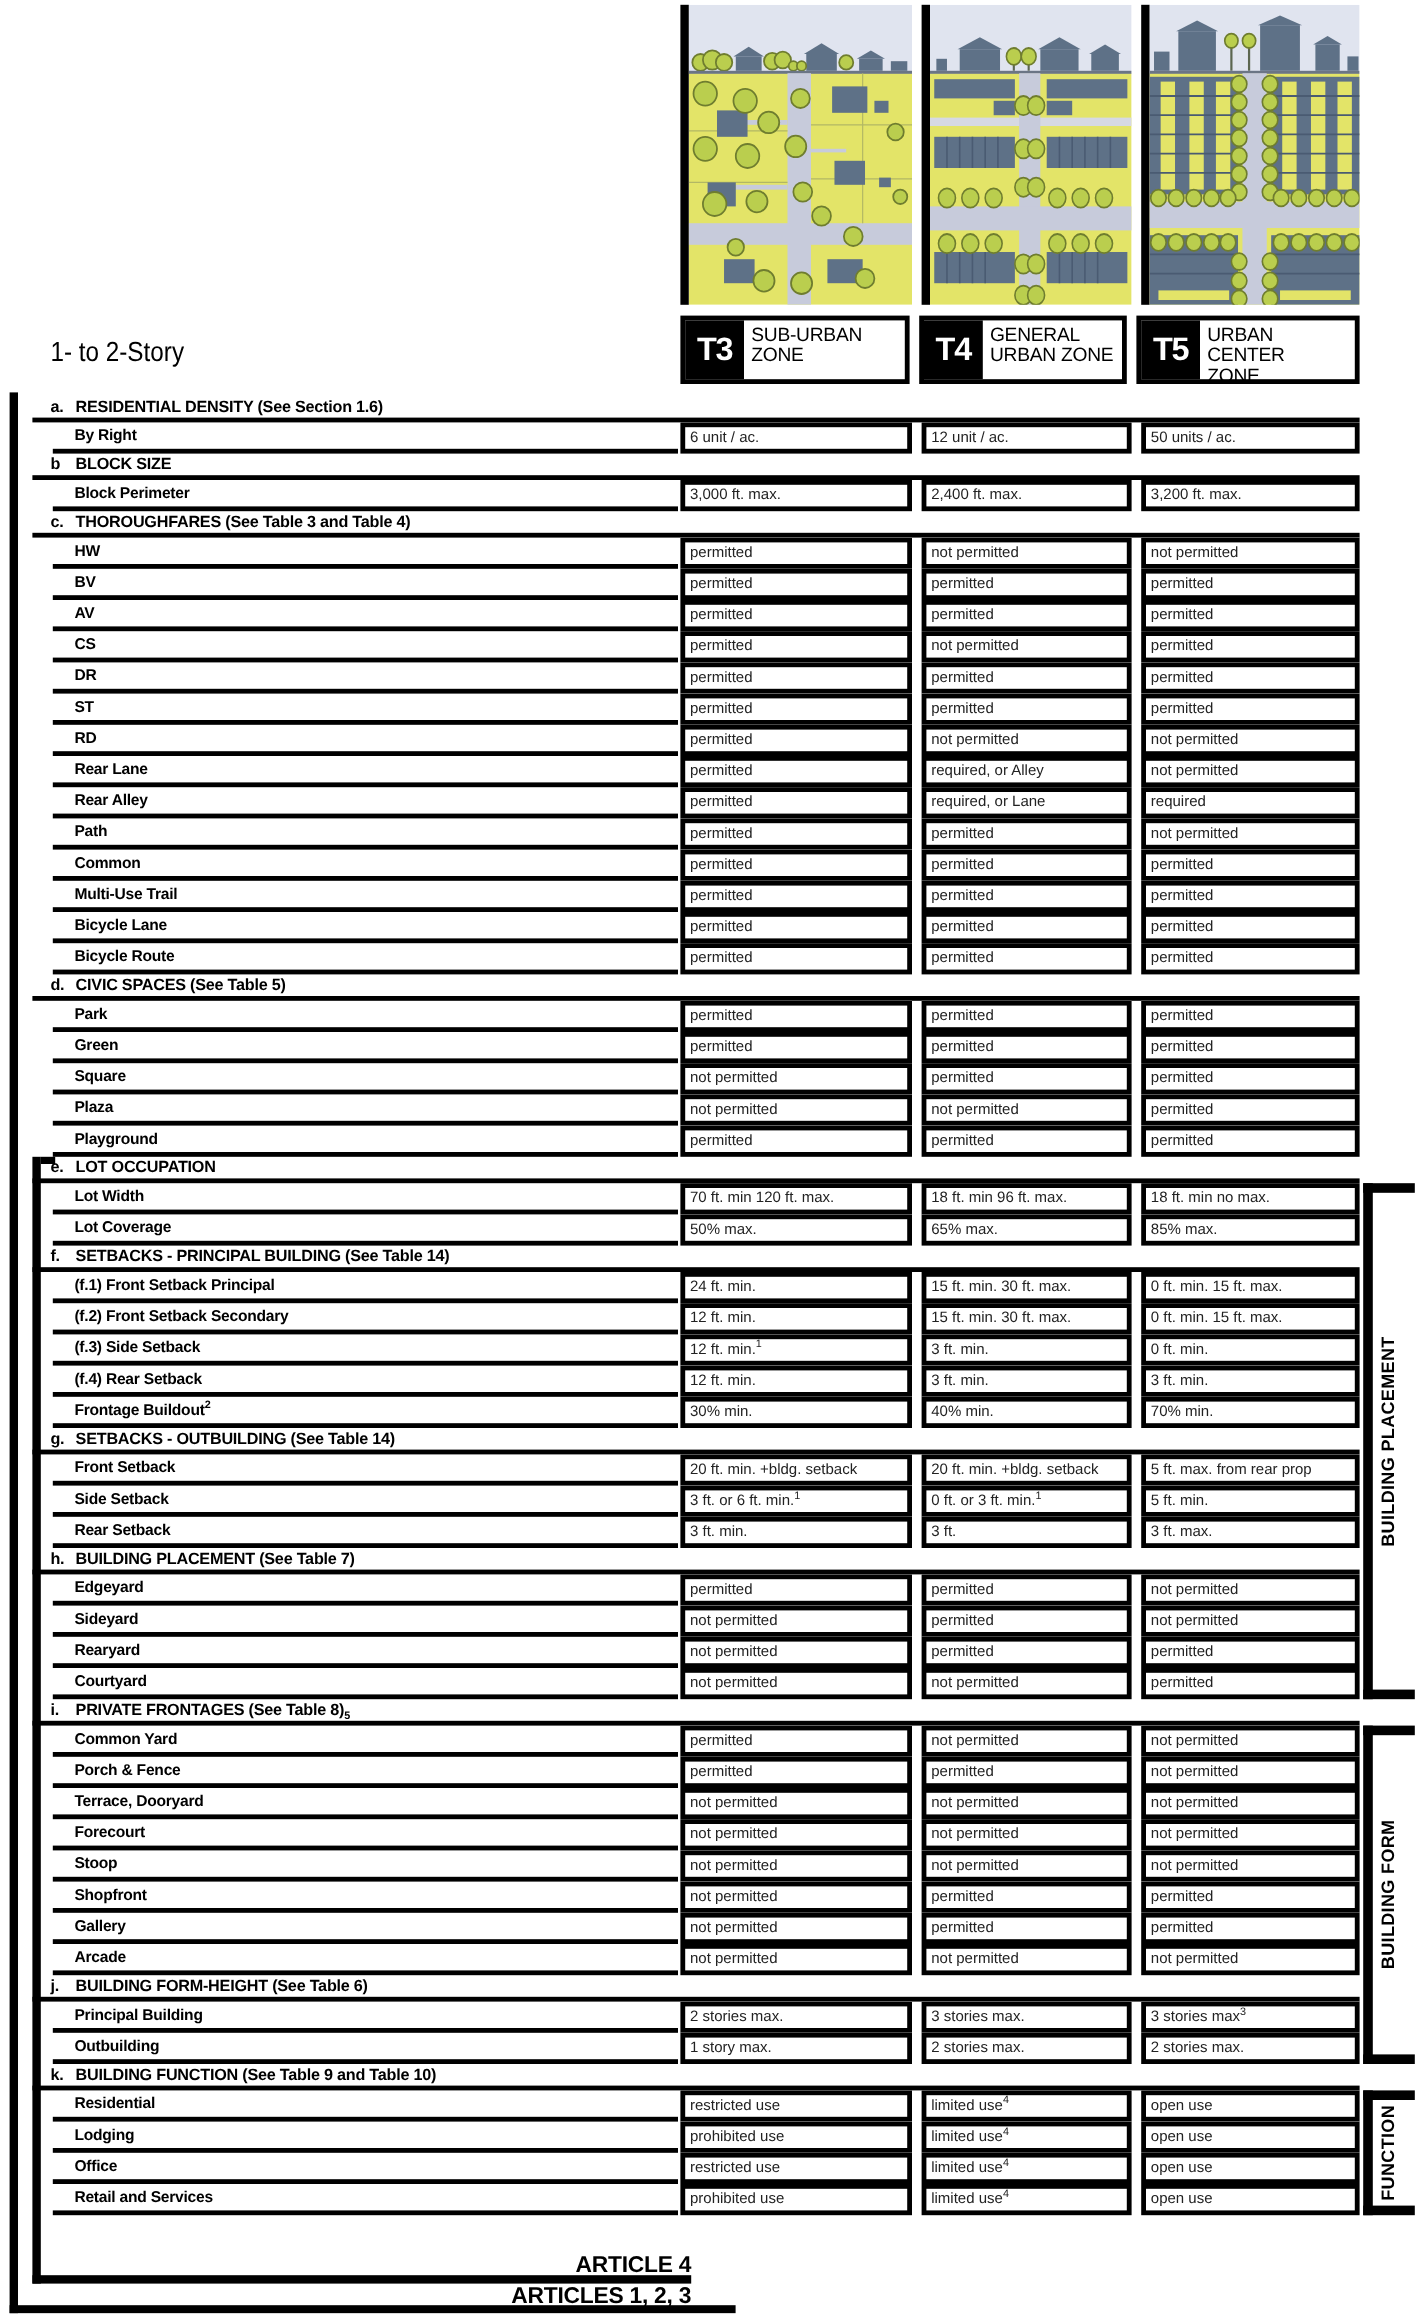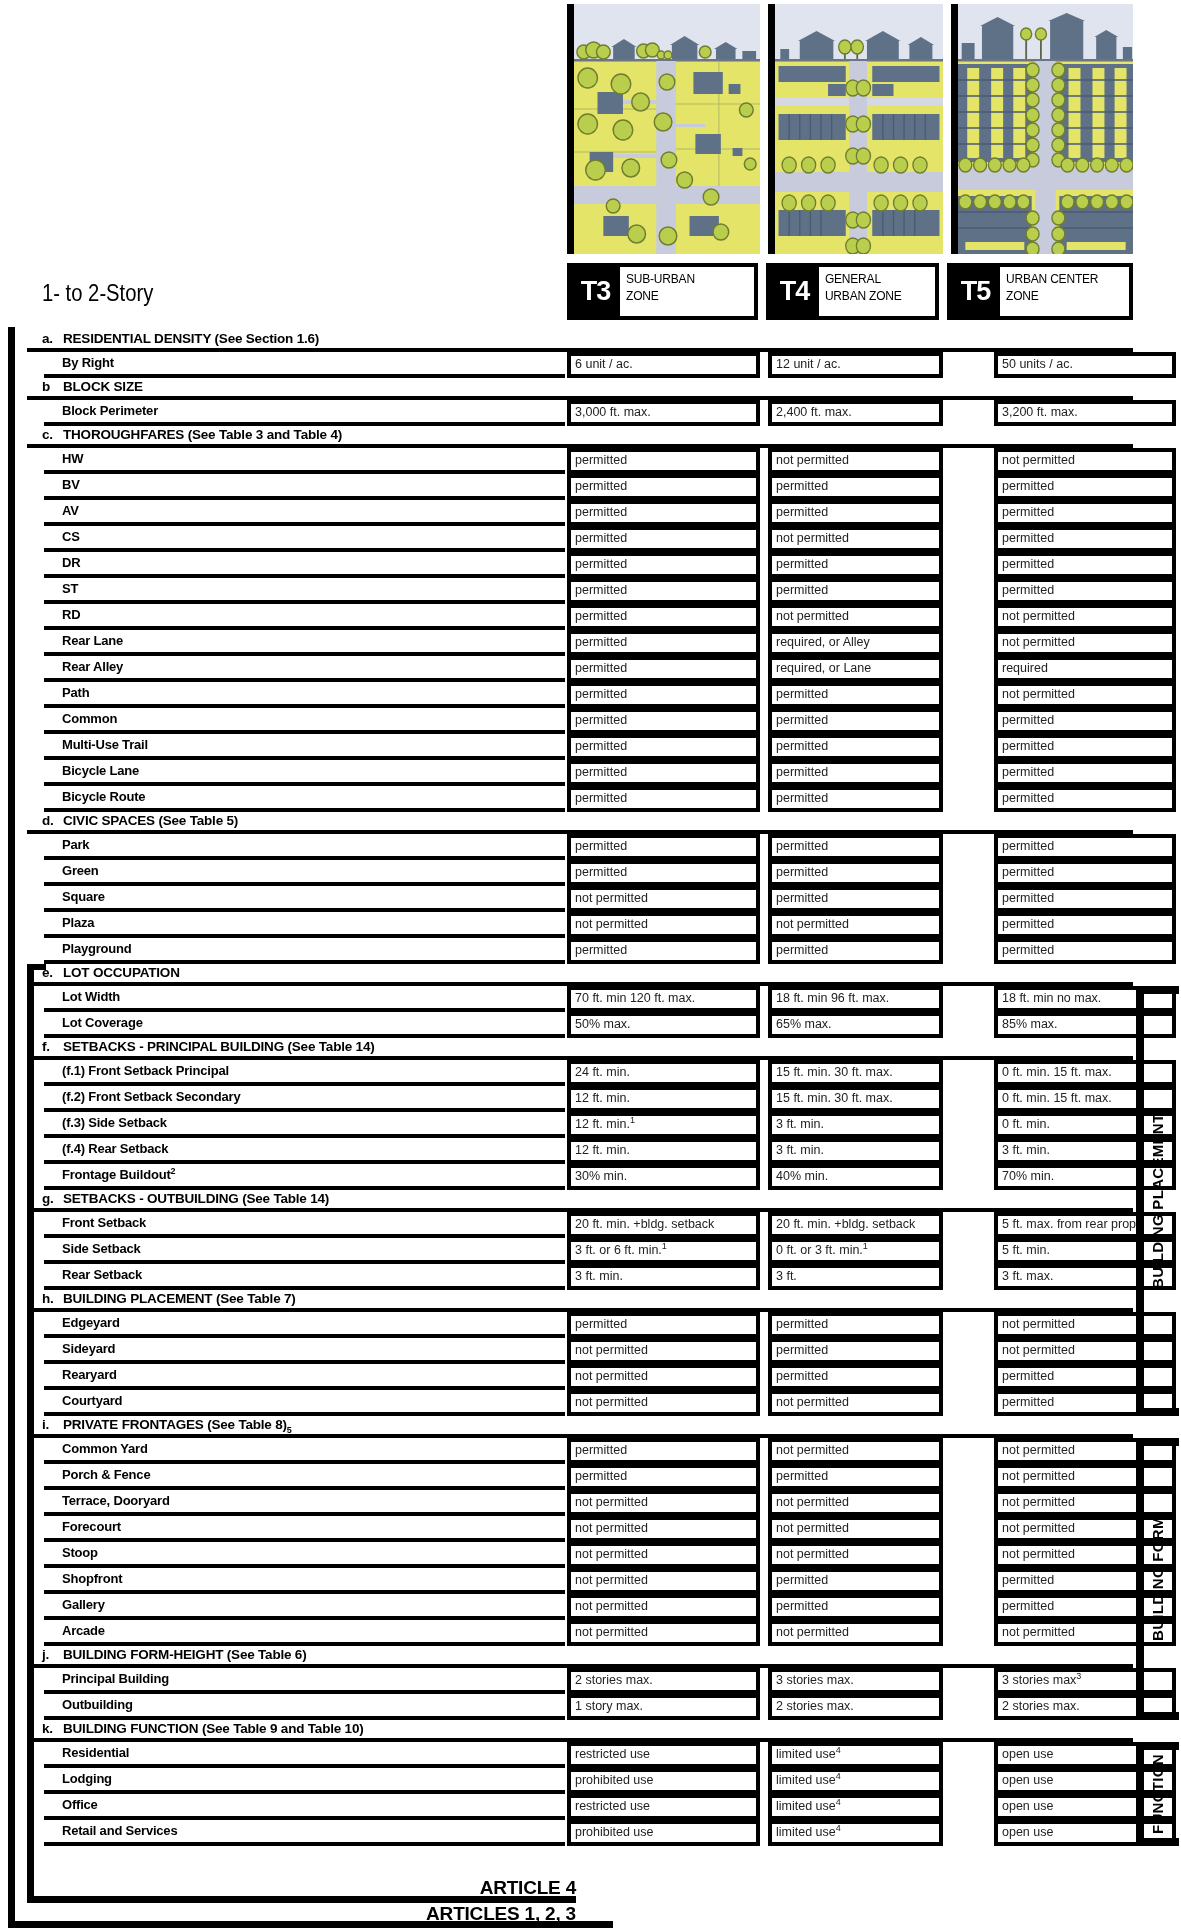--- a/index.html
+++ b/index.html
@@ -18,40 +18,40 @@
   .fl line{stroke:var(--floor_line);stroke-width:1.5;}
   .trunk{stroke:#5c6650;stroke-width:2;}
   .gline{fill:#6b7585;}
 
   
   .zone-band{position:absolute;left:567px;top:263px;width:566px;height:57px;display:flex;gap:8px;}
   .zone-box{box-sizing:border-box;border:4px solid #000;display:flex;background:#fff;}
   .zb1{width:193px;} .zb2{width:175px;} .zb3{width:188px;}
   .zone-code{background:#000;color:#fff;width:49px;display:flex;align-items:center;justify-content:center;
              font-weight:bold;font-size:27px;letter-spacing:-1px;}
-  .zone-name{flex:1;padding:4px 0 0 6px;font-size:12px;line-height:17px;letter-spacing:-0.2px;}
+  .zone-name{flex:1;padding:4px 0 0 6px;font-size:16px;line-height:17px;letter-spacing:-0.2px;}
 
   
   .page-title{position:absolute;left:42px;top:280px;font-size:23px;font-weight:400;
               transform:scaleX(.88);transform-origin:left center;white-space:nowrap;}
 
   
   #table-body{position:absolute;left:0;top:330px;width:1181px;}
   .section-header{position:relative;height:22px;margin-left:27px;width:1106px;box-sizing:border-box;
                   border-bottom:4px solid #000;font-weight:bold;font-size:13.5px;line-height:17px;
                   letter-spacing:-0.2px;display:flex;}
   .sec-letter{width:21px;padding-left:15px;flex:none;}
   .sec-text sub{font-size:9px;}
   .data-row{position:relative;height:26px;padding-left:20px;}
   .row-label{position:absolute;left:44px;width:521px;top:0;bottom:0;box-sizing:border-box;
              border-bottom:4px solid #000;font-weight:bold;font-size:13px;line-height:21px;
              padding-left:18px;letter-spacing:-0.2px;white-space:nowrap;}
   .value-cell{position:absolute;top:0;bottom:0;box-sizing:border-box;border:4px solid #000;background:#fff;
               font-size:12.5px;line-height:17px;color:#222;padding:0 4px;white-space:nowrap;overflow:hidden;}
-  .col0{left:567px;width:193px;} .col1{left:768px;width:175px;} .col2{left:951px;width:182px;margin-left:43px;}
+  .col0{left:567px;width:193px;} .col1{left:768px;width:175px;} .col2{left:951px;width:182px;}
   sup{font-size:9px;line-height:0;}
 
   
   .outer-vbar{position:absolute;left:8px;top:327px;width:7px;height:1601px;background:#000;}
   .inner-vbar{position:absolute;left:27px;width:7px;background:#000;}
   .inner-vbar:after{content:"";position:absolute;left:7px;top:0;width:12px;height:6px;background:#000;}
   .article4-label,.articles123-label{position:absolute;left:0;width:576px;text-align:right;
         font-weight:bold;font-size:19px;letter-spacing:-0.2px;}
   .article4-label{top:1877px;} .articles123-label{top:1903px;}
   .article4-bar{position:absolute;left:27px;top:1896px;width:549px;height:7px;background:#000;}

